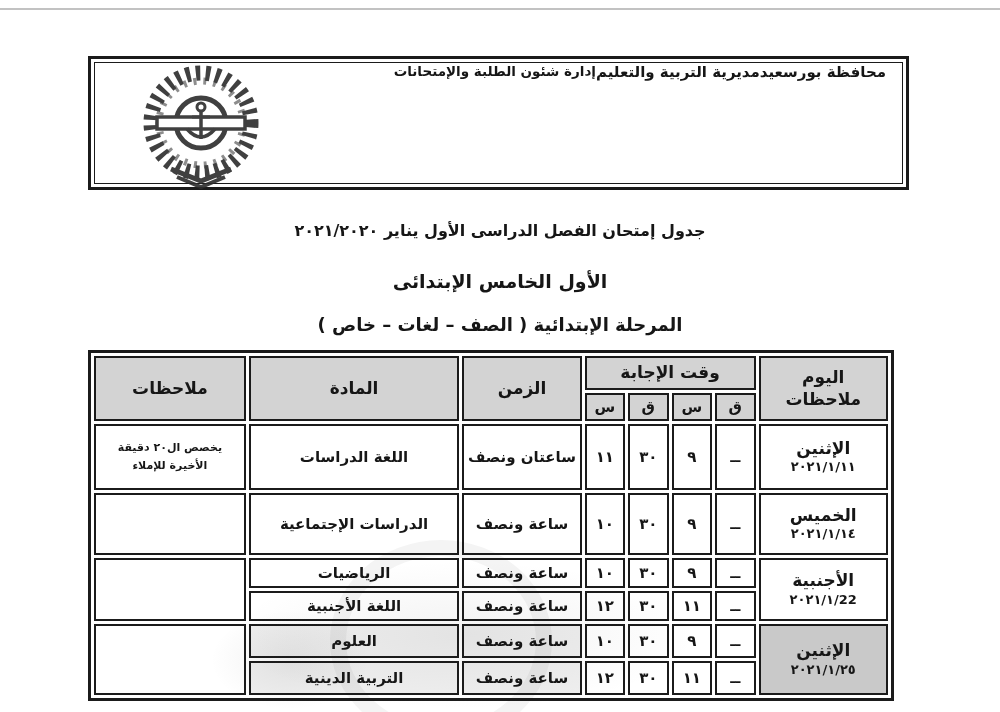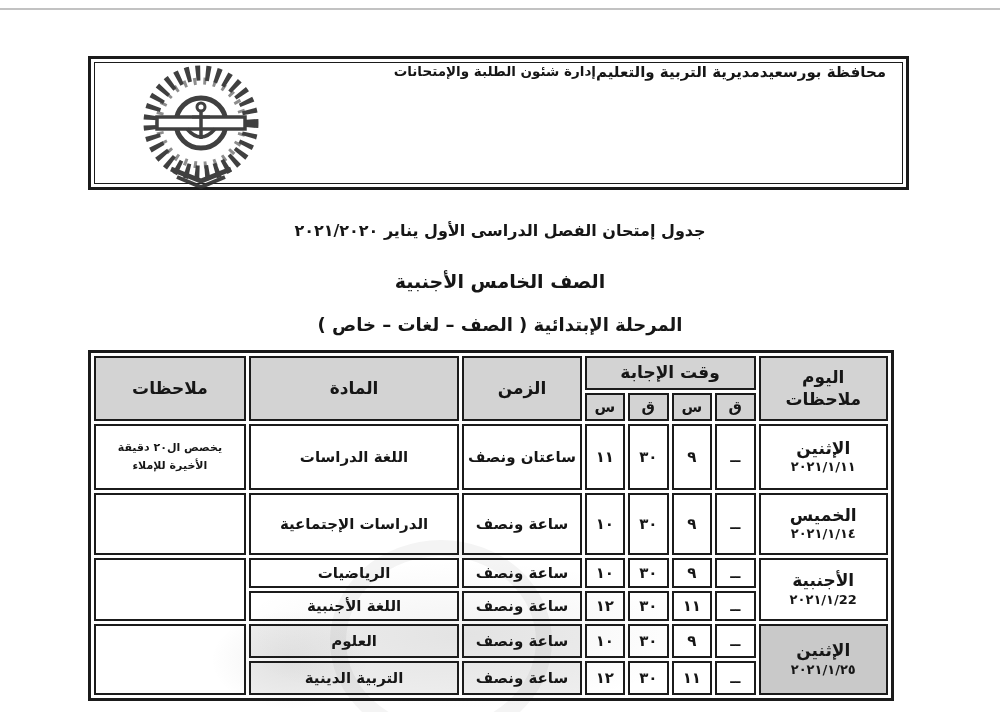--- a/index.html
+++ b/index.html
@@ -103,21 +103,21 @@
           <line x1="88" y1="52" x2="88" y2="80" stroke-width="3.5"></line>
           <line x1="79" y1="58" x2="97" y2="58" stroke-width="3"></line>
           <path d="M74,70 Q88,86 102,70" stroke-width="3.5"></path>
         </g>
       </svg>
     </div>
   </div>
 </div>
 
 <div class="title title-1">جدول إمتحان الفصل الدراسى الأول يناير ٢٠٢١/٢٠٢٠</div>
-<div class="title title-2">الصف الخامس الأجنبية</div>
+<div class="title title-2">الأول الخامس الإبتدائى</div>
 <div class="title title-3">المرحلة الإبتدائية ( الصف – لغات – خاص )</div>
 
 <table class="schedule">
   <colgroup>
     <col style="width:128px">
       <col style="width:40px">
       <col style="width:40px">
       <col style="width:40px">
       <col style="width:40px">
     <col style="width:118px">

